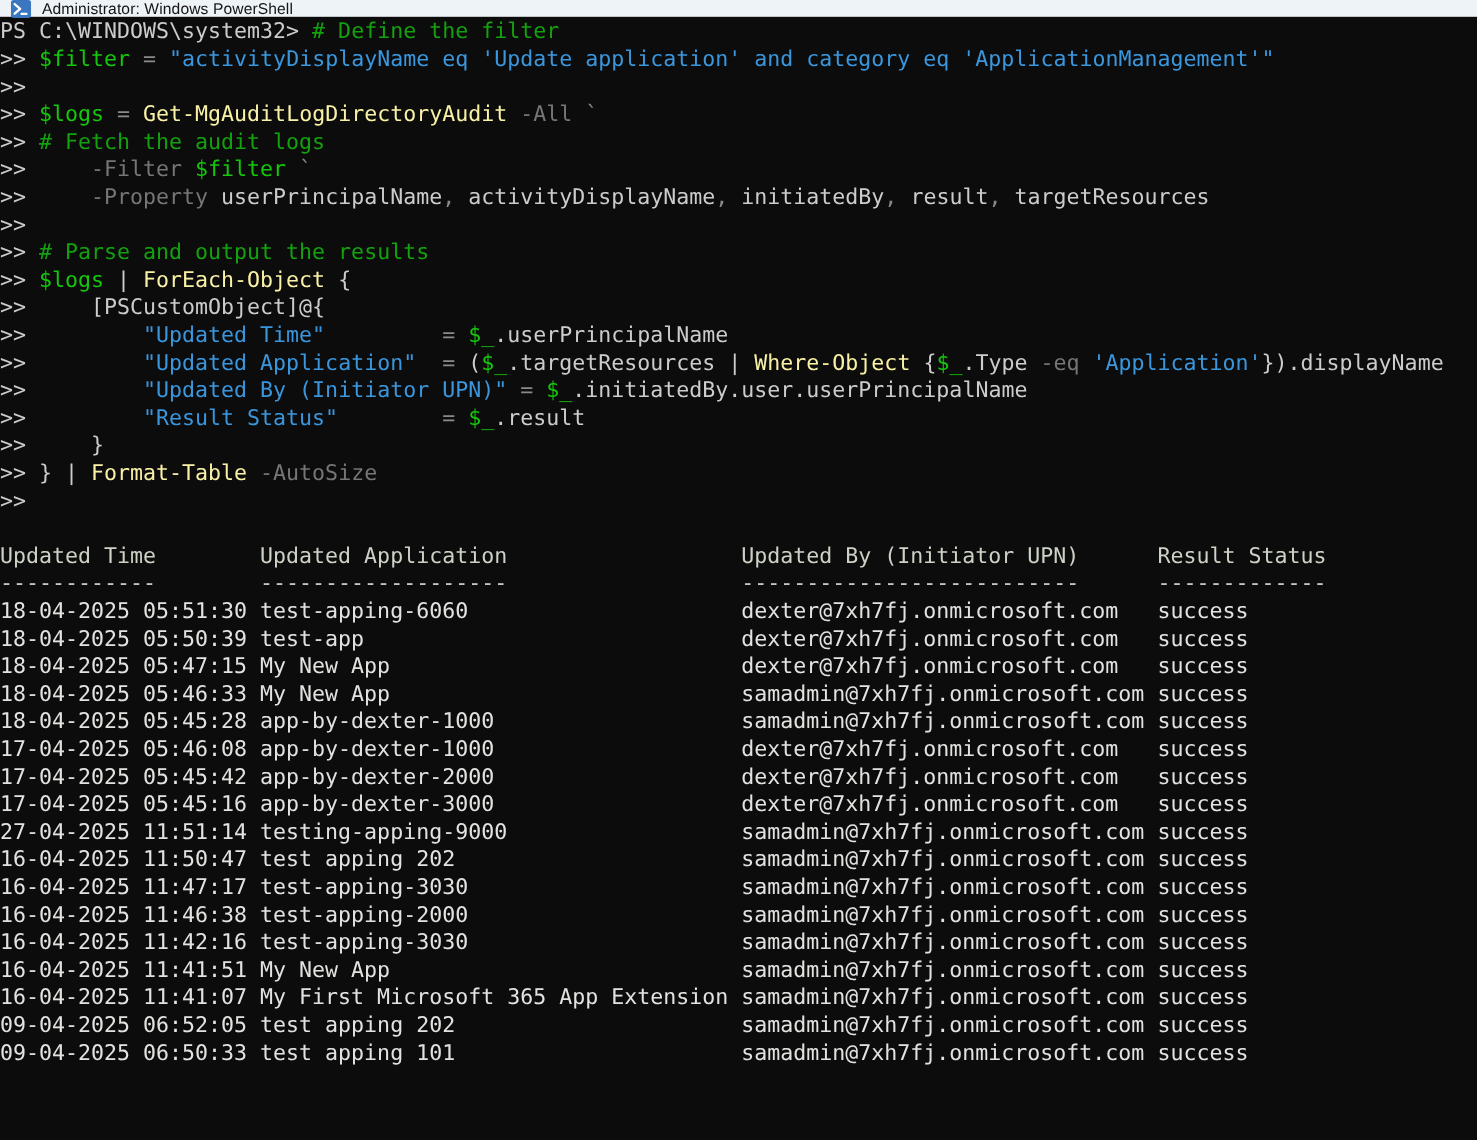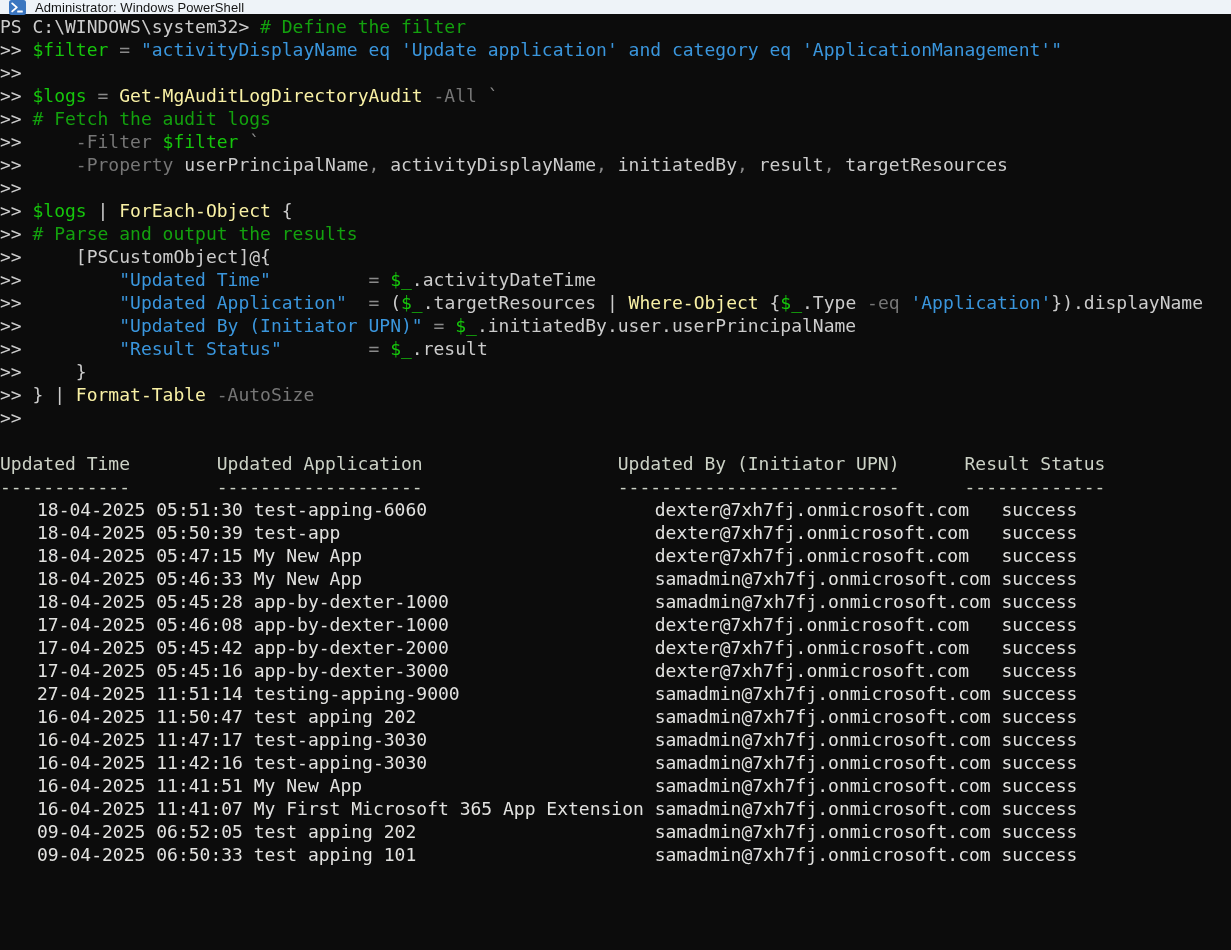--- a/index.html
+++ b/index.html
@@ -32,21 +32,21 @@
   }
   .line { white-space: pre; height: 23px; }
   .fg      { color: #cccccc; }
   .var     { color: #16c60c; }
   .comment { color: #13a10e; }
   .str     { color: #3a96dd; }
   .cmd     { color: #f9f1a5; }
   .param   { color: #767676; }
   .op      { color: #8a8a8a; }
   .hdr     { color: #ccd2c6; }
-  .row     { color: #e2e2e0; margin-left: 37px; }
+  .row     { color: #e2e2e0; }
 </style>
 </head>
 <body>
 
 <div class="titlebar">
   <svg class="ps-icon" width="17" height="15" viewBox="0 0 17 15" aria-hidden="true">
     <rect width="17" height="15" rx="2.5" fill="#3b76c0"></rect>
     <path d="M3.2 3.4 L7.8 7.4 L3.2 11.4" stroke="#ffffff" stroke-width="1.9" fill="none" stroke-linecap="round" stroke-linejoin="round"></path>
     <rect x="8.2" y="10.6" width="5.6" height="1.9" rx="0.5" fill="#ffffff"></rect>
   </svg>
@@ -55,42 +55,43 @@
 
 <div class="term">
     <div class="line"><span class="fg">PS C:\WINDOWS\system32&gt; </span><span class="comment"># Define the filter</span></div>
     <div class="line"><span class="fg">&gt;&gt; </span><span class="var">$filter</span><span class="fg"> </span><span class="op">=</span><span class="fg"> </span><span class="str">"activityDisplayName eq 'Update application' and category eq 'ApplicationManagement'"</span></div>
     <div class="line"><span class="fg">&gt;&gt;</span></div>
     <div class="line"><span class="fg">&gt;&gt; </span><span class="var">$logs</span><span class="fg"> </span><span class="op">=</span><span class="fg"> </span><span class="cmd">Get-MgAuditLogDirectoryAudit</span><span class="fg"> </span><span class="param">-All</span><span class="fg"> </span><span class="op">`</span></div>
     <div class="line"><span class="fg">&gt;&gt; </span><span class="comment"># Fetch the audit logs</span></div>
     <div class="line"><span class="fg">&gt;&gt;     </span><span class="param">-Filter</span><span class="fg"> </span><span class="var">$filter</span><span class="fg"> </span><span class="op">`</span></div>
     <div class="line"><span class="fg">&gt;&gt;     </span><span class="param">-Property</span><span class="fg"> userPrincipalName</span><span class="op">,</span><span class="fg"> activityDisplayName</span><span class="op">,</span><span class="fg"> initiatedBy</span><span class="op">,</span><span class="fg"> result</span><span class="op">,</span><span class="fg"> targetResources</span></div>
     <div class="line"><span class="fg">&gt;&gt;</span></div>
+    <div class="line"><span class="fg">&gt;&gt; </span><span class="comment"># Parse and output the results</span></div>
     <div class="line"><span class="fg">&gt;&gt; </span><span class="var">$logs</span><span class="fg"> | </span><span class="cmd">ForEach-Object</span><span class="fg"> {</span></div>
-    <div class="line"><span class="fg">&gt;&gt; </span><span class="comment"># Parse and output the results</span></div>
     <div class="line"><span class="fg">&gt;&gt;     [PSCustomObject]@{</span></div>
-    <div class="line"><span class="fg">&gt;&gt;         </span><span class="str">"Updated Time"</span><span class="fg">         </span><span class="op">=</span><span class="fg"> </span><span class="var">$_</span><span class="fg">.activityDateTime</span></div>
+    <div class="line"><span class="fg">&gt;&gt;         </span><span class="str">"Updated Time"</span><span class="fg">         </span><span class="op">=</span><span class="fg"> </span><span class="var">$_</span><span class="fg">.userPrincipalName</span></div>
     <div class="line"><span class="fg">&gt;&gt;         </span><span class="str">"Updated Application"</span><span class="fg">  </span><span class="op">=</span><span class="fg"> (</span><span class="var">$_</span><span class="fg">.targetResources | </span><span class="cmd">Where-Object</span><span class="fg"> {</span><span class="var">$_</span><span class="fg">.Type </span><span class="param">-eq</span><span class="fg"> </span><span class="str">'Application'</span><span class="fg">}).displayName</span></div>
     <div class="line"><span class="fg">&gt;&gt;         </span><span class="str">"Updated By (Initiator UPN)"</span><span class="fg"> </span><span class="op">=</span><span class="fg"> </span><span class="var">$_</span><span class="fg">.initiatedBy.user.userPrincipalName</span></div>
     <div class="line"><span class="fg">&gt;&gt;         </span><span class="str">"Result Status"</span><span class="fg">        </span><span class="op">=</span><span class="fg"> </span><span class="var">$_</span><span class="fg">.result</span></div>
     <div class="line"><span class="fg">&gt;&gt;     }</span></div>
     <div class="line"><span class="fg">&gt;&gt; } | </span><span class="cmd">Format-Table</span><span class="fg"> </span><span class="param">-AutoSize</span></div>
     <div class="line"><span class="fg">&gt;&gt;</span></div>
     <div class="line"></div>
     <div class="line"><span class="hdr">Updated Time        Updated Application                  Updated By (Initiator UPN)      Result Status</span></div>
     <div class="line"><span class="hdr">------------        -------------------                  --------------------------      -------------</span></div>
     <div class="line"><span class="row">18-04-2025 05:51:30 test-apping-6060                     dexter@7xh7fj.onmicrosoft.com   success      </span></div>
     <div class="line"><span class="row">18-04-2025 05:50:39 test-app                             dexter@7xh7fj.onmicrosoft.com   success      </span></div>
     <div class="line"><span class="row">18-04-2025 05:47:15 My New App                           dexter@7xh7fj.onmicrosoft.com   success      </span></div>
     <div class="line"><span class="row">18-04-2025 05:46:33 My New App                           samadmin@7xh7fj.onmicrosoft.com success      </span></div>
     <div class="line"><span class="row">18-04-2025 05:45:28 app-by-dexter-1000                   samadmin@7xh7fj.onmicrosoft.com success      </span></div>
     <div class="line"><span class="row">17-04-2025 05:46:08 app-by-dexter-1000                   dexter@7xh7fj.onmicrosoft.com   success      </span></div>
     <div class="line"><span class="row">17-04-2025 05:45:42 app-by-dexter-2000                   dexter@7xh7fj.onmicrosoft.com   success      </span></div>
     <div class="line"><span class="row">17-04-2025 05:45:16 app-by-dexter-3000                   dexter@7xh7fj.onmicrosoft.com   success      </span></div>
     <div class="line"><span class="row">27-04-2025 11:51:14 testing-apping-9000                  samadmin@7xh7fj.onmicrosoft.com success      </span></div>
     <div class="line"><span class="row">16-04-2025 11:50:47 test apping 202                      samadmin@7xh7fj.onmicrosoft.com success      </span></div>
     <div class="line"><span class="row">16-04-2025 11:47:17 test-apping-3030                     samadmin@7xh7fj.onmicrosoft.com success      </span></div>
+    <div class="line"><span class="row">16-04-2025 11:46:38 test-apping-2000                     samadmin@7xh7fj.onmicrosoft.com success      </span></div>
     <div class="line"><span class="row">16-04-2025 11:42:16 test-apping-3030                     samadmin@7xh7fj.onmicrosoft.com success      </span></div>
     <div class="line"><span class="row">16-04-2025 11:41:51 My New App                           samadmin@7xh7fj.onmicrosoft.com success      </span></div>
     <div class="line"><span class="row">16-04-2025 11:41:07 My First Microsoft 365 App Extension samadmin@7xh7fj.onmicrosoft.com success      </span></div>
     <div class="line"><span class="row">09-04-2025 06:52:05 test apping 202                      samadmin@7xh7fj.onmicrosoft.com success      </span></div>
     <div class="line"><span class="row">09-04-2025 06:50:33 test apping 101                      samadmin@7xh7fj.onmicrosoft.com success      </span></div>
   </div>
 
 </body></html>

